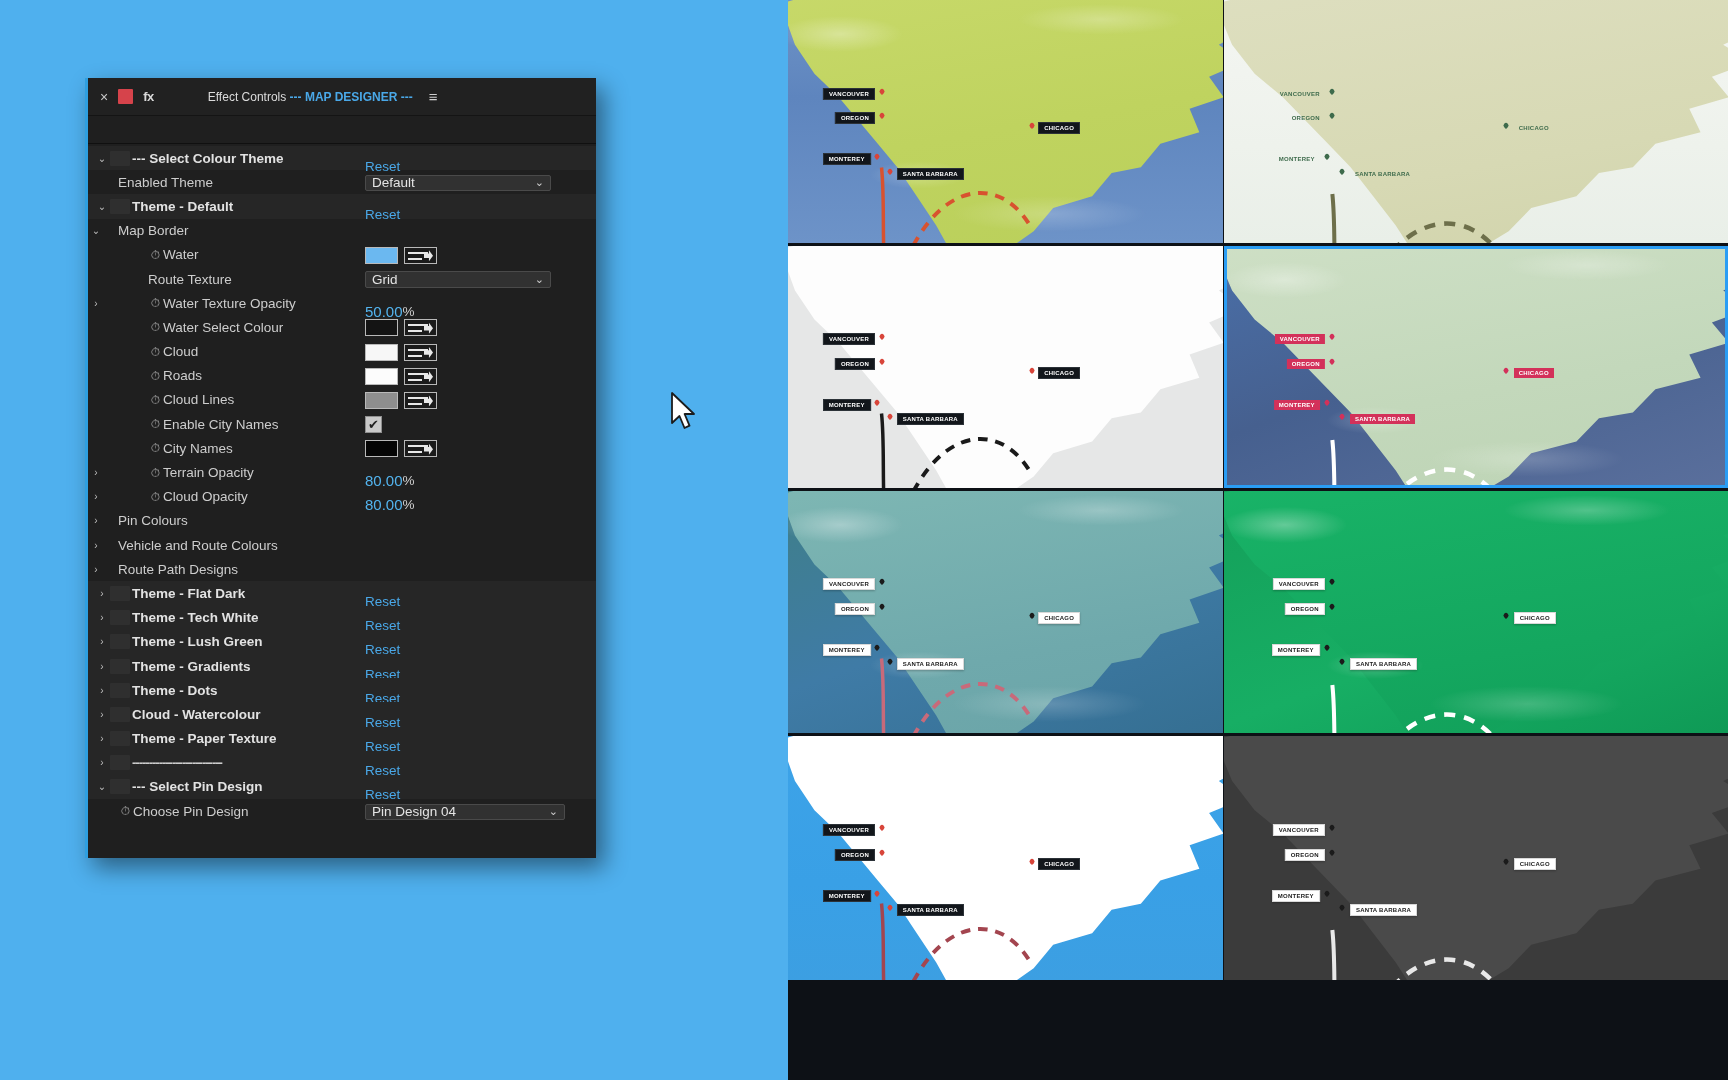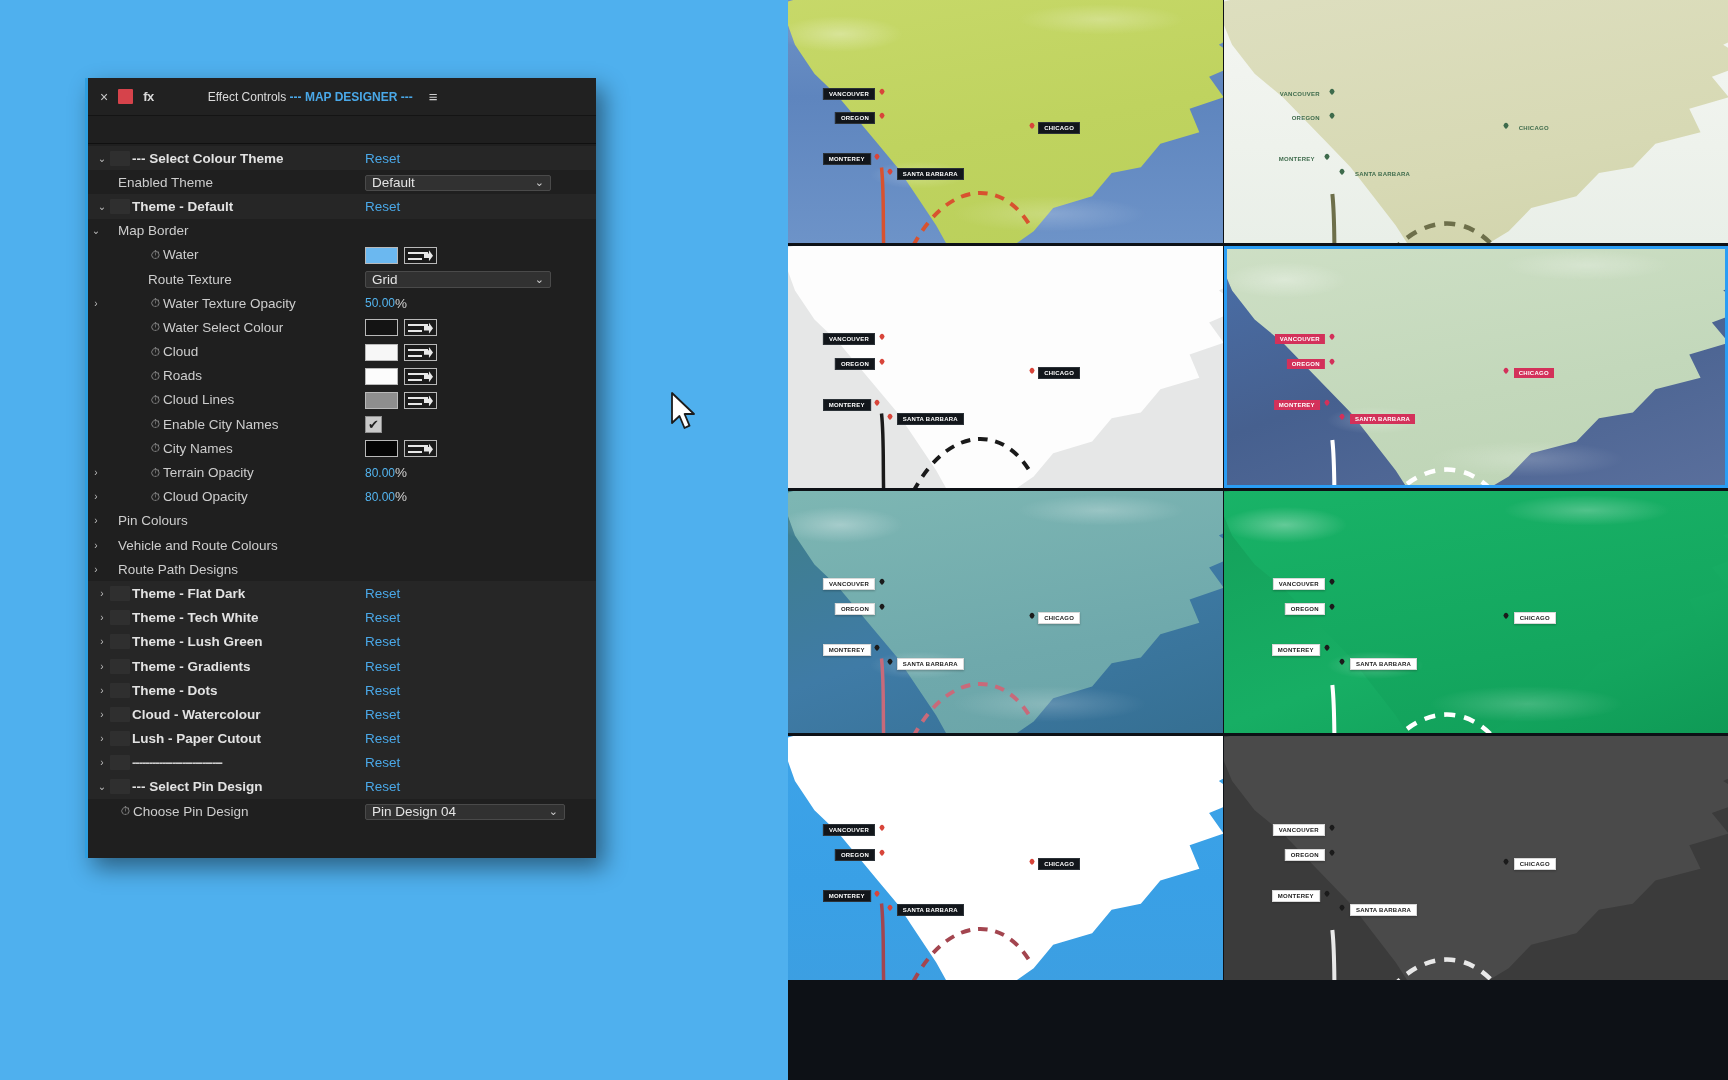--- a/index.html
+++ b/index.html
@@ -121,23 +121,23 @@
   .tw.lv0 { margin-left:6px; }
   .sqmark { width:20px; height:15px; background:#2f2f2f; border-radius:1px; flex:none; margin-right:2px;}
   .stopw {
     width:15px; flex:none; display:flex; align-items:center; justify-content:center;
     color:#a9a9a9; font-size:12px;
   }
   .lbl { white-space:nowrap; }
   .lbl.bold { font-weight:700; color:#e2e2e2; }
   .lbl.dim { color:#cdcdcd; }
 
-  .valcol { position:absolute; left:277px; top:0; height:100%; display:flex; align-items:center;justify-content:center; }
+  .valcol { position:absolute; left:277px; top:8px; height:100%; display:flex; align-items:center;justify-content:center; }
   .reset { color:#4aa8e8; font-size:13.5px; cursor:pointer; }
-  .numval { color:#53b4ef; font-size:12px; }
+  .numval { color:#53b4ef; font-size:15px; }
 
   .dropdown {
     position:absolute; left:277px; top:4.5px; width:186px; height:16.5px;
     background:#313131; border:1px solid #4a4a4a; border-radius:2px;
     display:flex; align-items:center; padding:0 6px;
     color:#e4e4e4; font-size:13.5px;
   }
   .dropdown .chev { margin-left:auto; font-size:11px; color:#cfcfcf; }
   .dropdown.wide { width:200px; }
 
@@ -549,21 +549,21 @@
           <span class="tw lv0">›</span>
           <span class="sqmark"></span>
           <span class="lbl bold">Cloud - Watercolour</span>
           <span class="valcol">
             <span class="reset">Reset</span>
           </span>
         </div>
         <div class="row group-row">
           <span class="tw lv0">›</span>
           <span class="sqmark"></span>
-          <span class="lbl bold">Lush - Paper Cutout</span>
+          <span class="lbl bold">Theme - Paper Texture</span>
           <span class="valcol">
             <span class="reset">Reset</span>
           </span>
         </div>
         <div class="row sep-row">
           <span class="tw lv0">›</span>
           <span class="sqmark"></span>
           <span class="lbl dim dashline">---------------------------</span>
           <span class="valcol">
             <span class="reset">Reset</span>

